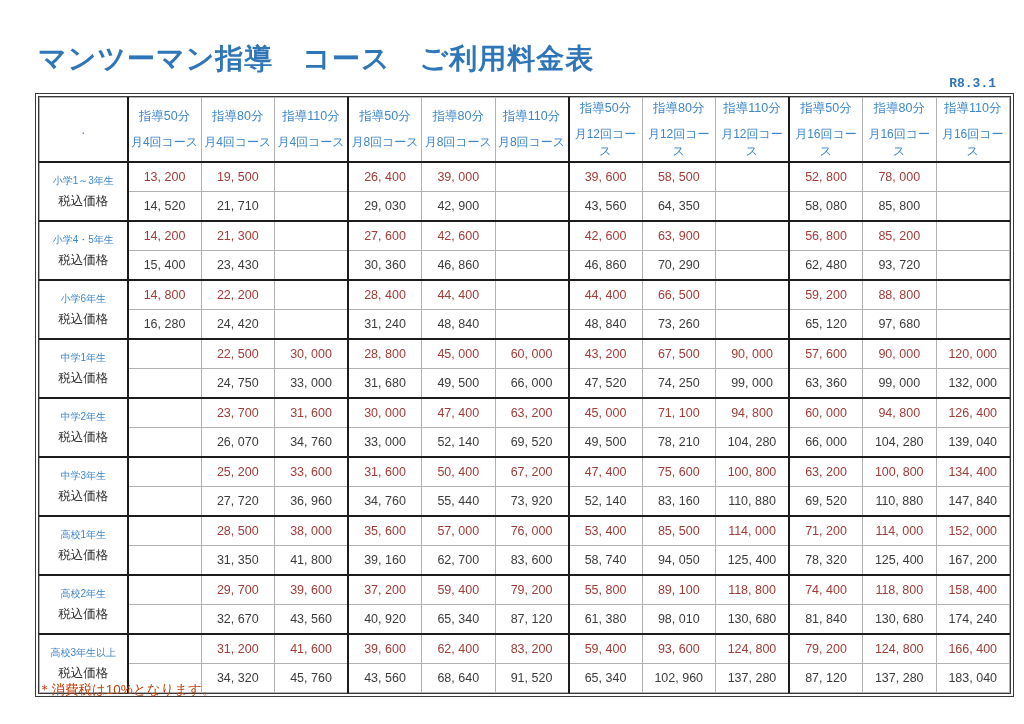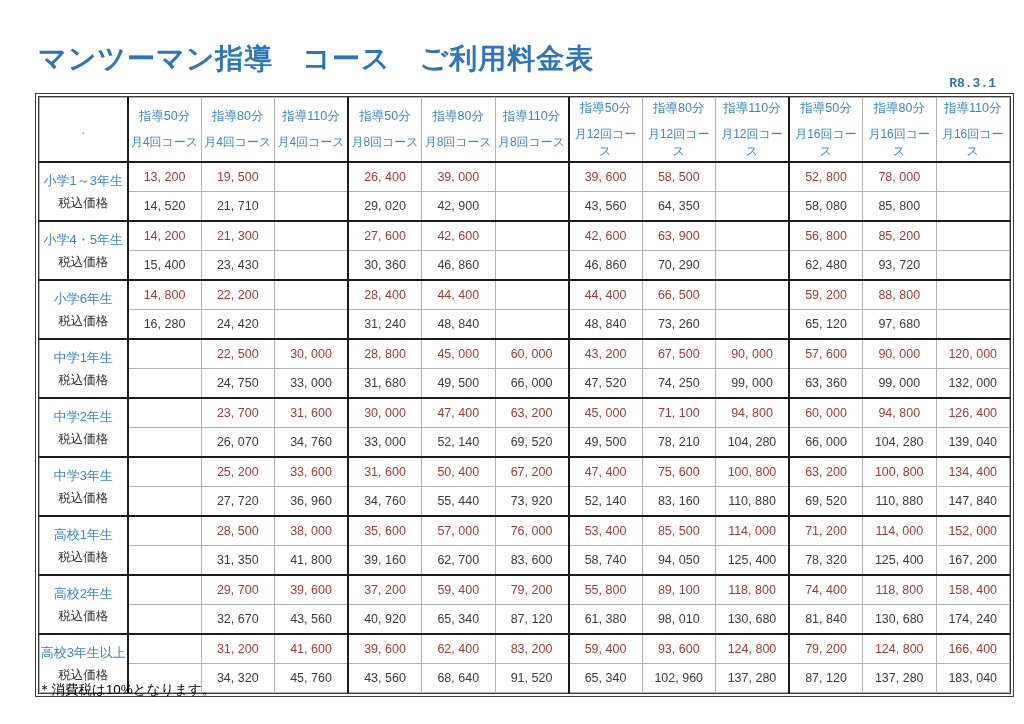--- a/index.html
+++ b/index.html
@@ -42,35 +42,35 @@
     color: #3d86c8; font-size: 12.5px;
     background: #ffffff;
   }
   thead .dur { margin-bottom: 9px; }
   thead .course { font-size: 12px; }
   .corner { color:#555; font-size: 11px; }
   
   .corner, td.label-cell { border-right: 2px solid #1c1c1c !important; }
   td.label-cell { background: #ffffff; }
   .label-cell .grade {
-    color: #3d86c8; font-size: 13px; white-space: nowrap; margin-bottom: 5px;
+    color: #3d86c8; font-size: 10px; white-space: nowrap; margin-bottom: 5px;
   }
   .label-cell .taxlabel { color: #333333; font-size: 12.5px; }
   
   .grp { border-left: 2px solid #1c1c1c !important; }
   
   tr.price-row td { border-top: 2px solid #1c1c1c; }
   tr.price-row td.val { height: 28px; }
   tr.tax-row td.val { height: 28px; }
   td.val { font-size: 12.5px; white-space: nowrap; }
   tr.price-row td.val { color: #a23c36; }
   tr.tax-row td.val { color: #3c3c3c; }
   .footnote {
     position: absolute; left: 38px; top: 681px;
-    font-size: 13.5px; color: #000000;
+    font-size: 13.5px; color: #c2410c;
   }
 </style>
 </head>
 <body>
 
 <div class="page">
   <div class="title">マンツーマン指導　コース　ご利用料金表</div>
   <div class="revision">R8.3.1</div>
 
   <div class="table-wrap">
@@ -160,21 +160,21 @@
             <td class="val">58, 500</td>
             <td class="val"></td>
             <td class="val grp">52, 800</td>
             <td class="val">78, 000</td>
             <td class="val"></td>
           </tr>
           <tr class="tax-row">
             <td class="val">14, 520</td>
             <td class="val">21, 710</td>
             <td class="val"></td>
-            <td class="val grp">29, 020</td>
+            <td class="val grp">29, 030</td>
             <td class="val">42, 900</td>
             <td class="val"></td>
             <td class="val grp">43, 560</td>
             <td class="val">64, 350</td>
             <td class="val"></td>
             <td class="val grp">58, 080</td>
             <td class="val">85, 800</td>
             <td class="val"></td>
           </tr>
 

